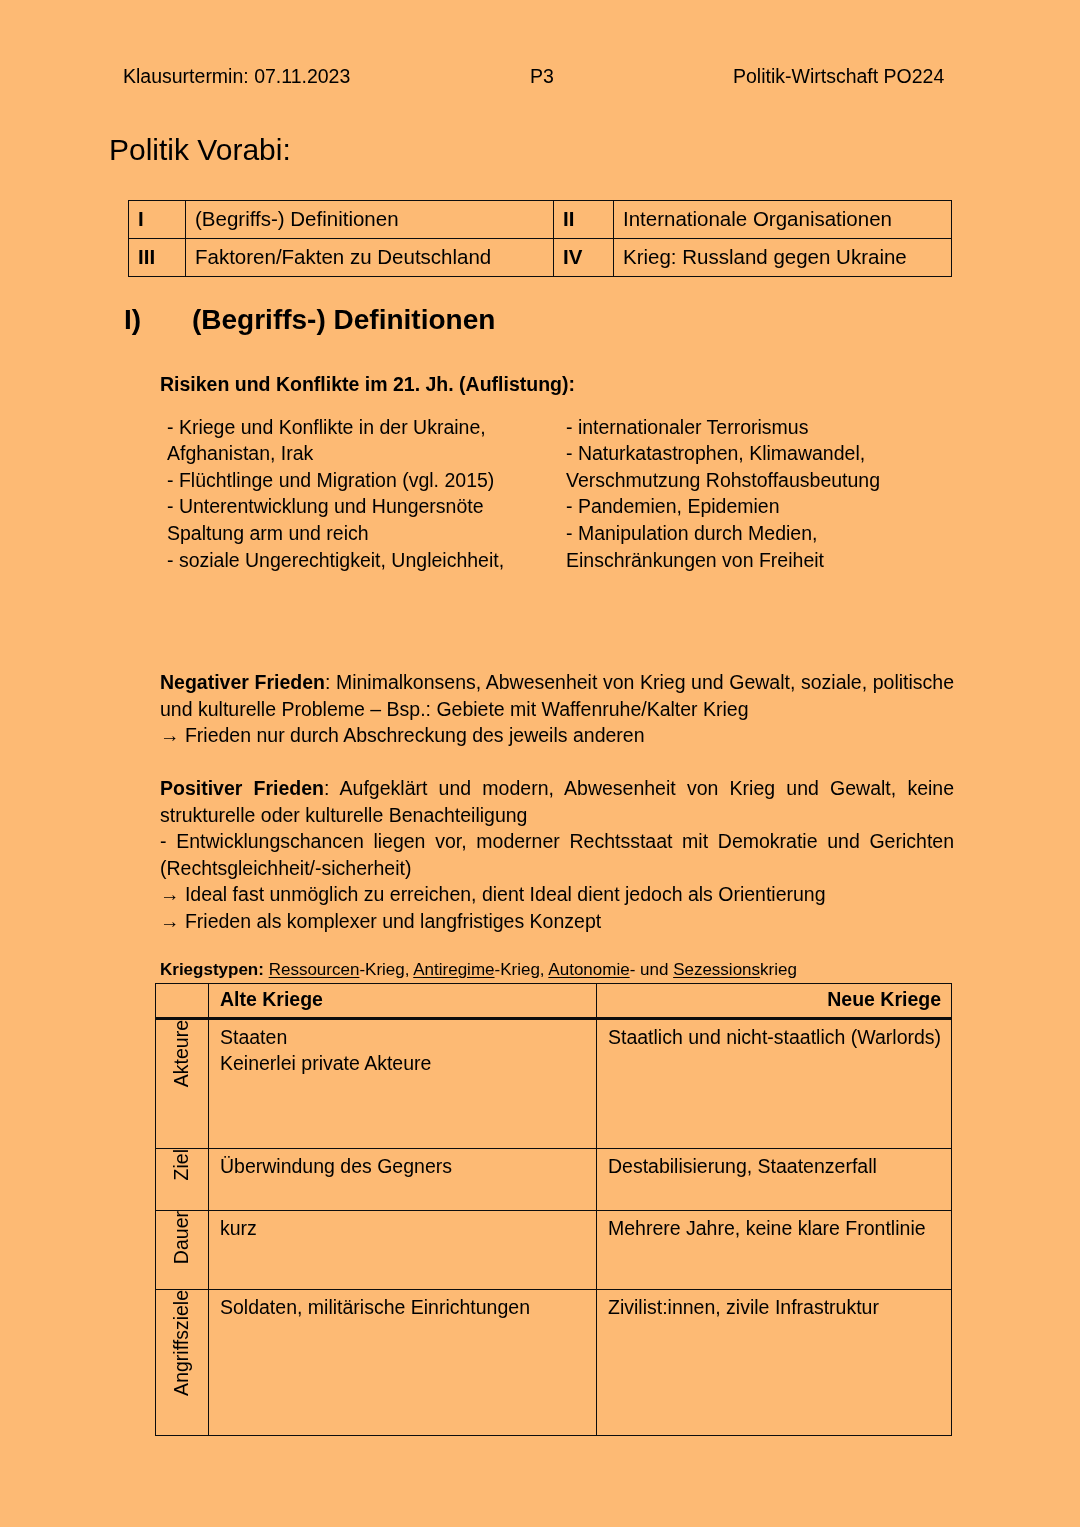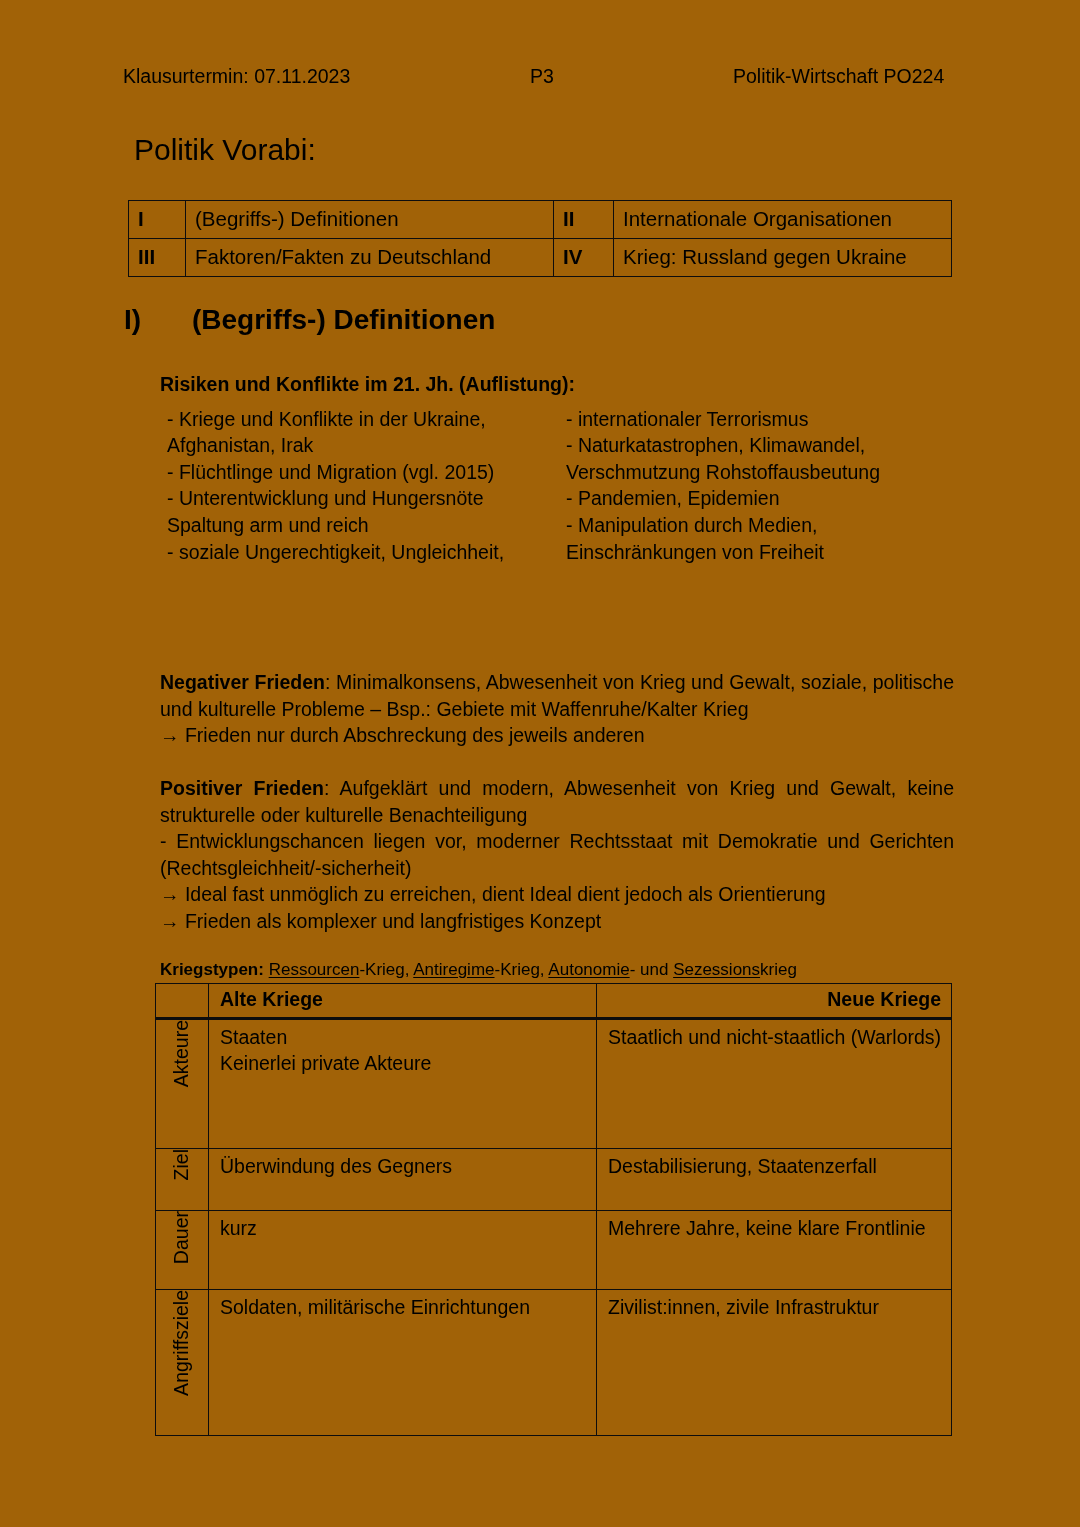--- a/index.html
+++ b/index.html
@@ -12,21 +12,21 @@
     height: 1527px;
     position: relative;
     font-family: "Liberation Sans", sans-serif;
     color: #000000;
     -webkit-font-smoothing: antialiased;
   }
 
   .page {
     position: absolute;
     inset: 0;
-    background: #a16207;
+    background: #fdba74;
   }
 
   
   .doc-header {
     position: absolute;
     top: 63px;
     left: 123px;
     right: 123px;
     height: 26px;
     font-size: 19.5px;
@@ -34,21 +34,21 @@
     white-space: nowrap;
   }
   .doc-header .hdr-left   { position: absolute; left: 0px; }
   .doc-header .hdr-center { position: absolute; left: 407px; }
   .doc-header .hdr-right  { position: absolute; left: 610px; }
 
   
   .doc-title {
     position: absolute;
     top: 131px;
-    left: 134px;
+    left: 109px;
     font-size: 30px;
     line-height: 38px;
     font-weight: 400;
     white-space: nowrap;
   }
 
   
   .overview-table {
     position: absolute;
     top: 200px;
@@ -93,21 +93,21 @@
   .body-col {
     position: absolute;
     left: 160px;
     width: 794px;
     font-size: 19.5px;
     line-height: 26.6px;
   }
 
   .list-heading {
     font-weight: bold;
-    margin: 0 0 8px 0;
+    margin: 0 0 16px 0;
   }
   .risk-lists {
     position: relative;
     margin-top: 0px;
     height: 160px;
   }
   .risk-col {
     position: absolute;
     top: 0;
     width: 400px;

